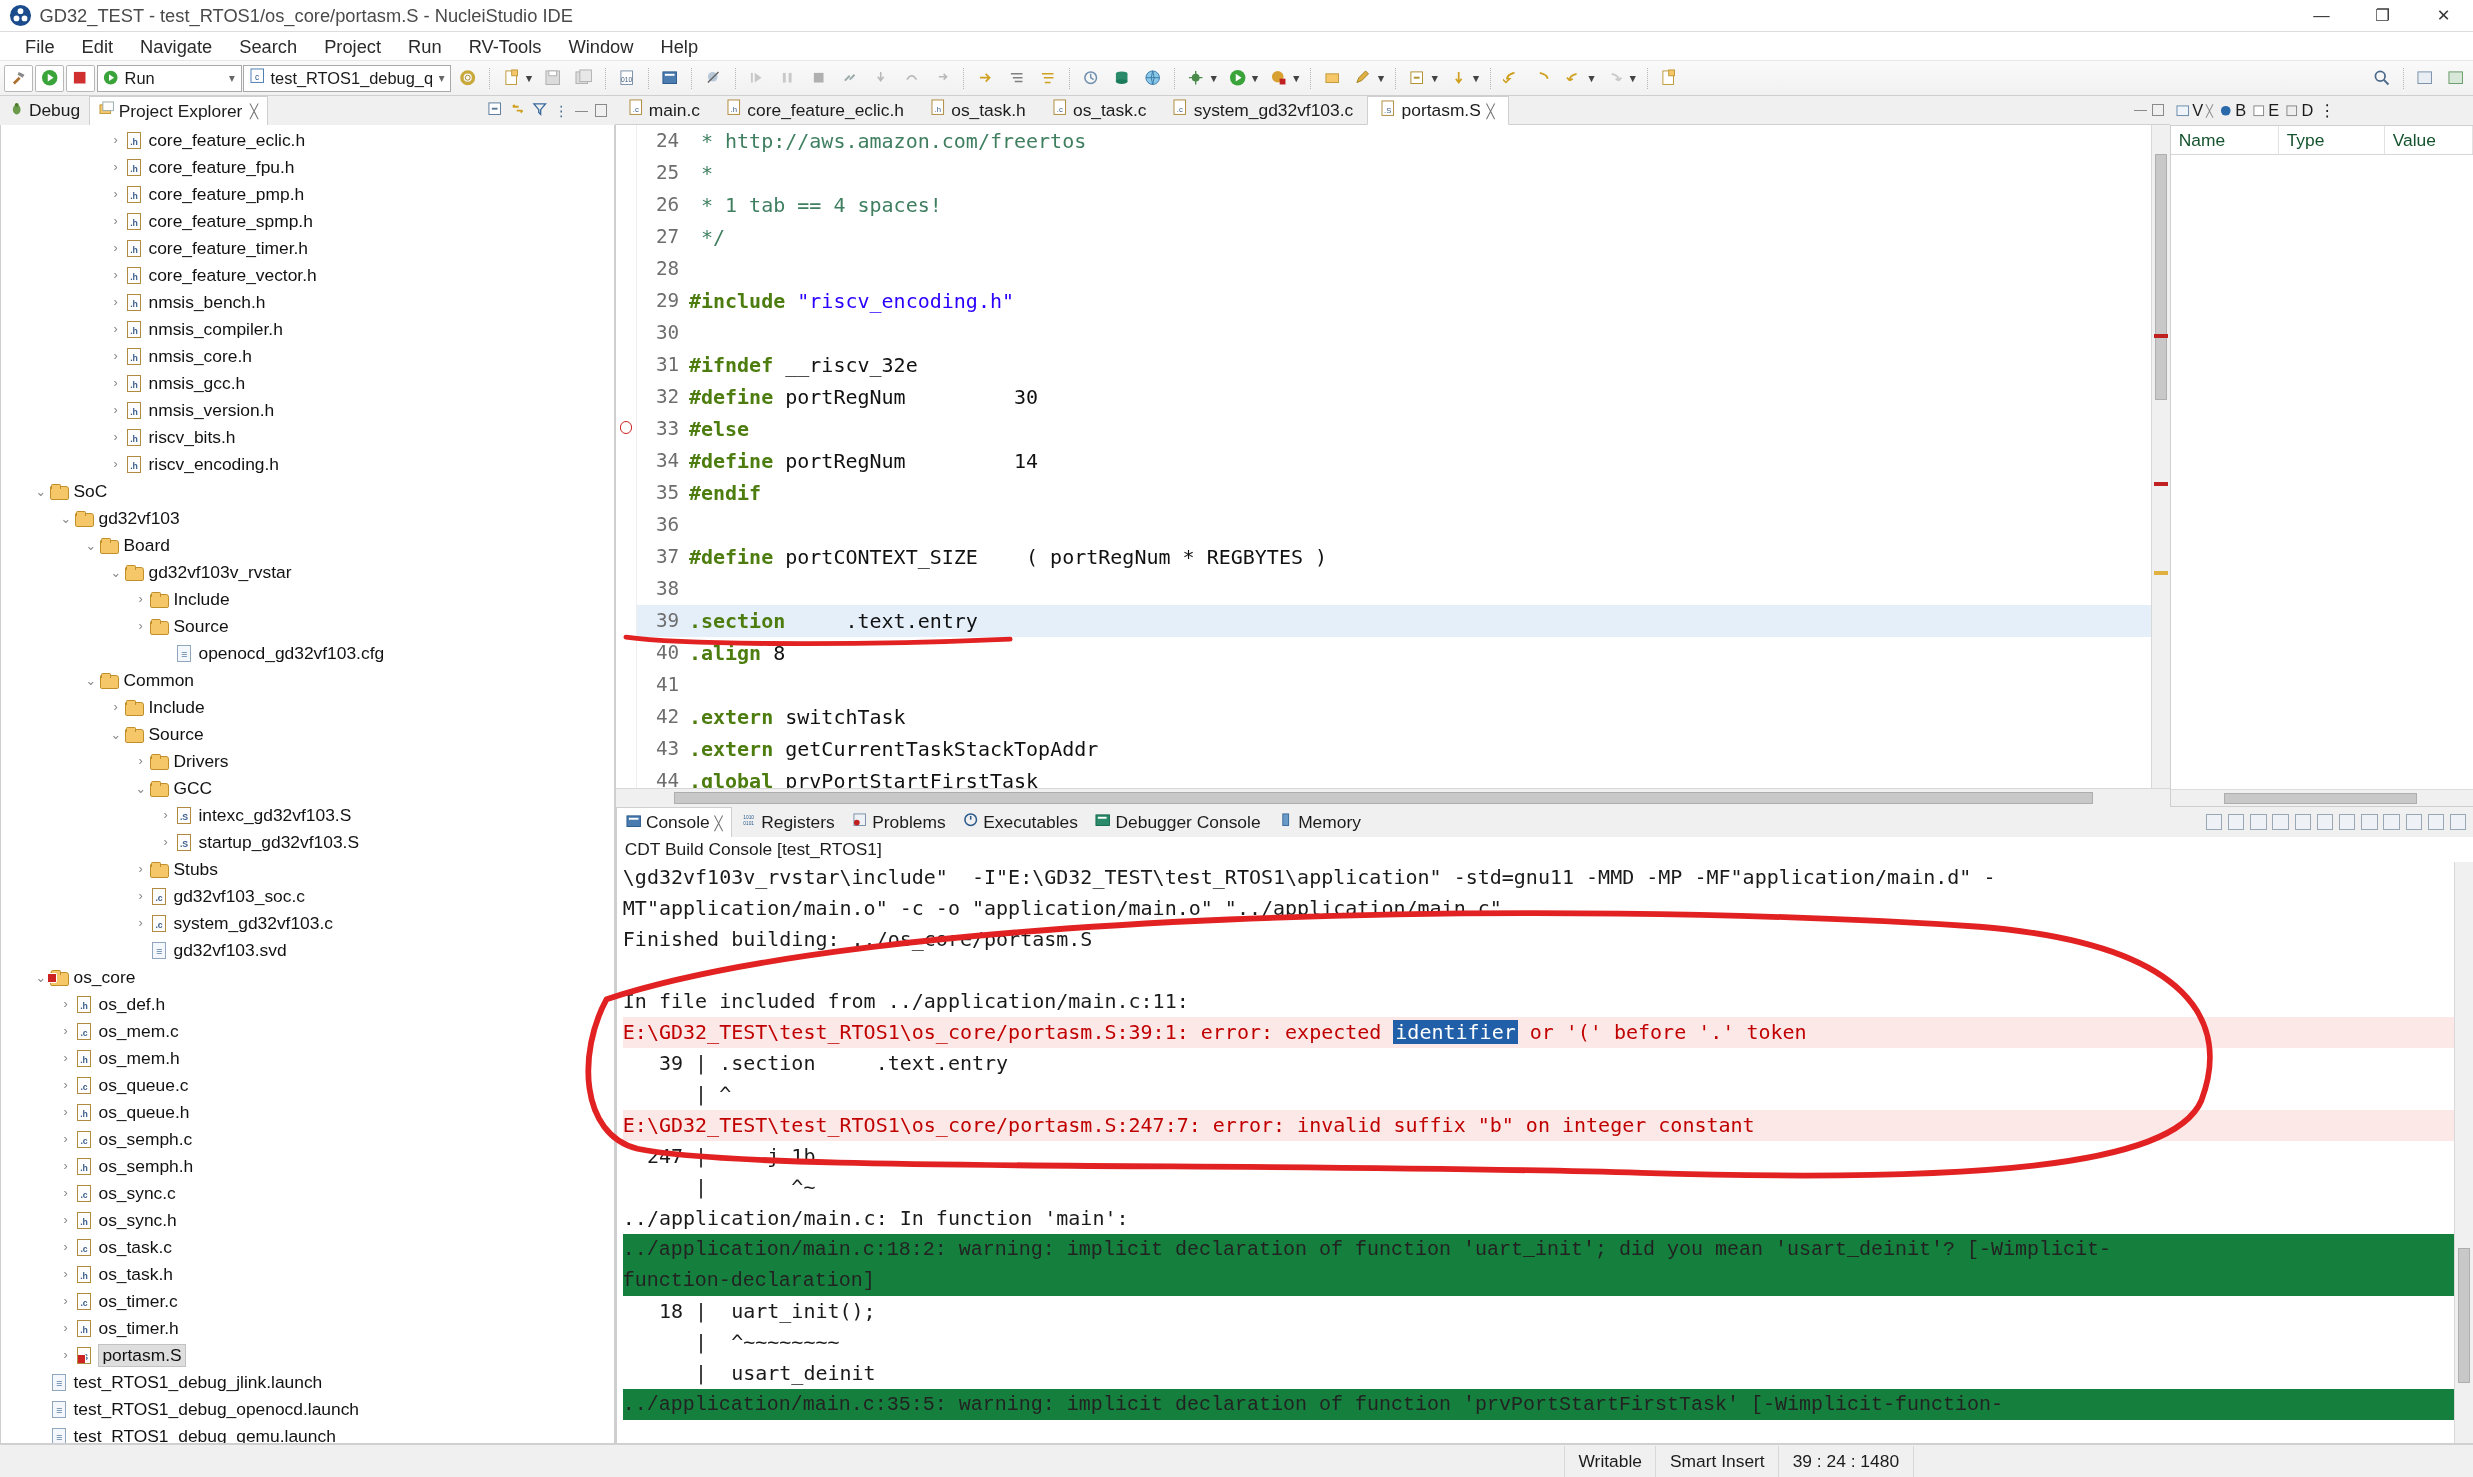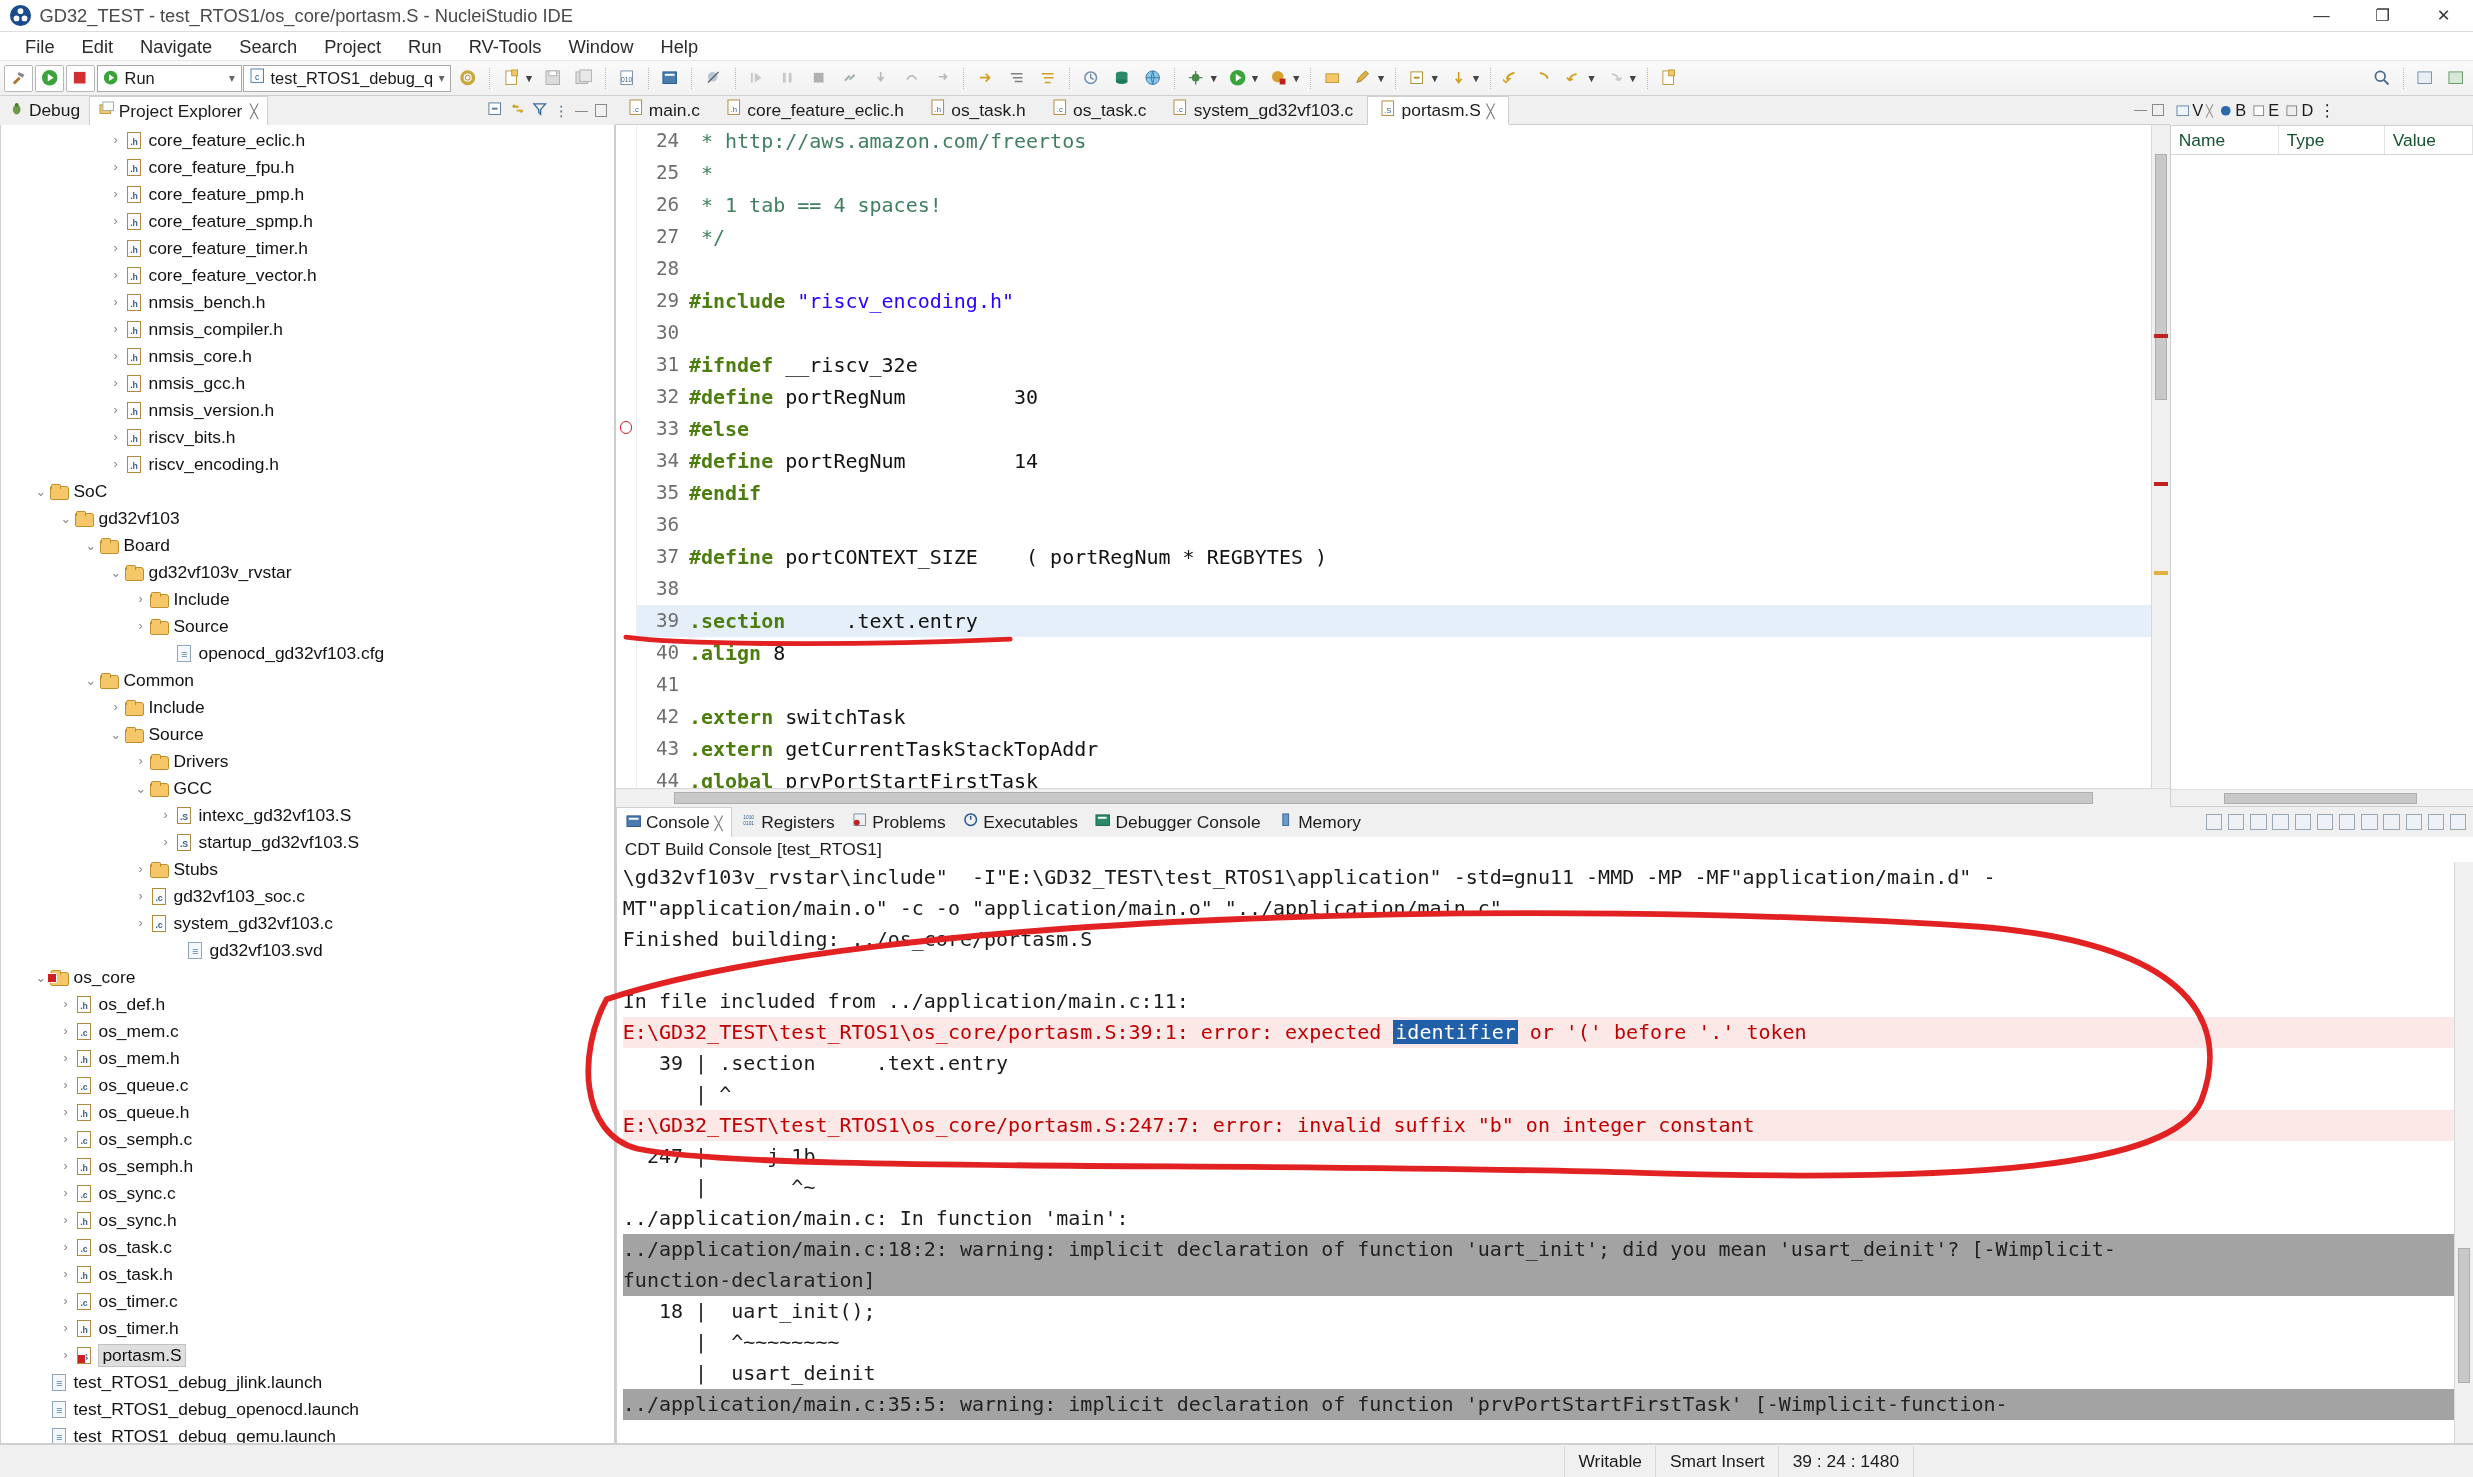--- a/index.html
+++ b/index.html
@@ -319,21 +319,21 @@
     flex:1 1 auto; background:#fff; overflow:hidden;
     border:1px solid #cfcfcf; border-top:none;
     font-family: "DejaVu Sans Mono", monospace;
     font-size: 20px; line-height: 31px;
     position: relative; min-height:0;
     display:flex;
   }
   .console-text { flex:1 1 auto; padding-left:5.8px; min-width:0; }
   .coline { white-space: pre; height: 31px; }
   .coline.err { background:#fde8e8; color:#c00000; }
-  .coline.warn { background:#a3a3a3; color:#222; }
+  .coline.warn { background:#15803d; color:#222;font-family:Liberation Mono, monospace; }
   .coline.plain { color:#1a1a1a; }
   .sel-token { background:#2160a8; color:#fff; padding:0 1.9px; }
   .console-vscroll { width:19.3px; flex:0 0 19.3px; background:#f0f0f0; border-left:1px solid #d8d8d8; position:relative;}
   .console-vthumb { position:absolute; left:2.9px; width:12.6px; background:#c8c8c8; border:1px solid #aeaeae;}
 
   
   .statusbar {
     height: 33px; flex: 0 0 33px;
     background: #f0f0f0; border-top: 1px solid #d0d0d0;
     display: flex; align-items: center;
@@ -875,21 +875,21 @@
               </span>
               <span class="tlabel">gd32vf103_soc.c</span>
             </div>
             <div class="trow" style="padding-left: 131px;">
               <span class="twist">›</span>
               <span class="ticon">
                 <span class="file-ic c"></span>
               </span>
               <span class="tlabel">system_gd32vf103.c</span>
             </div>
-            <div class="trow" style="padding-left: 131px; margin-left: 36px;">
+            <div class="trow" style="padding-left: 131px;">
               <span class="twist"></span>
               <span class="ticon">
                 <span class="file-ic plain"></span>
               </span>
               <span class="tlabel">gd32vf103.svd</span>
             </div>
             <div class="trow" style="padding-left: 31px;">
               <span class="twist">⌄</span>
               <span class="ticon">
                 <span class="folder-ic err">

